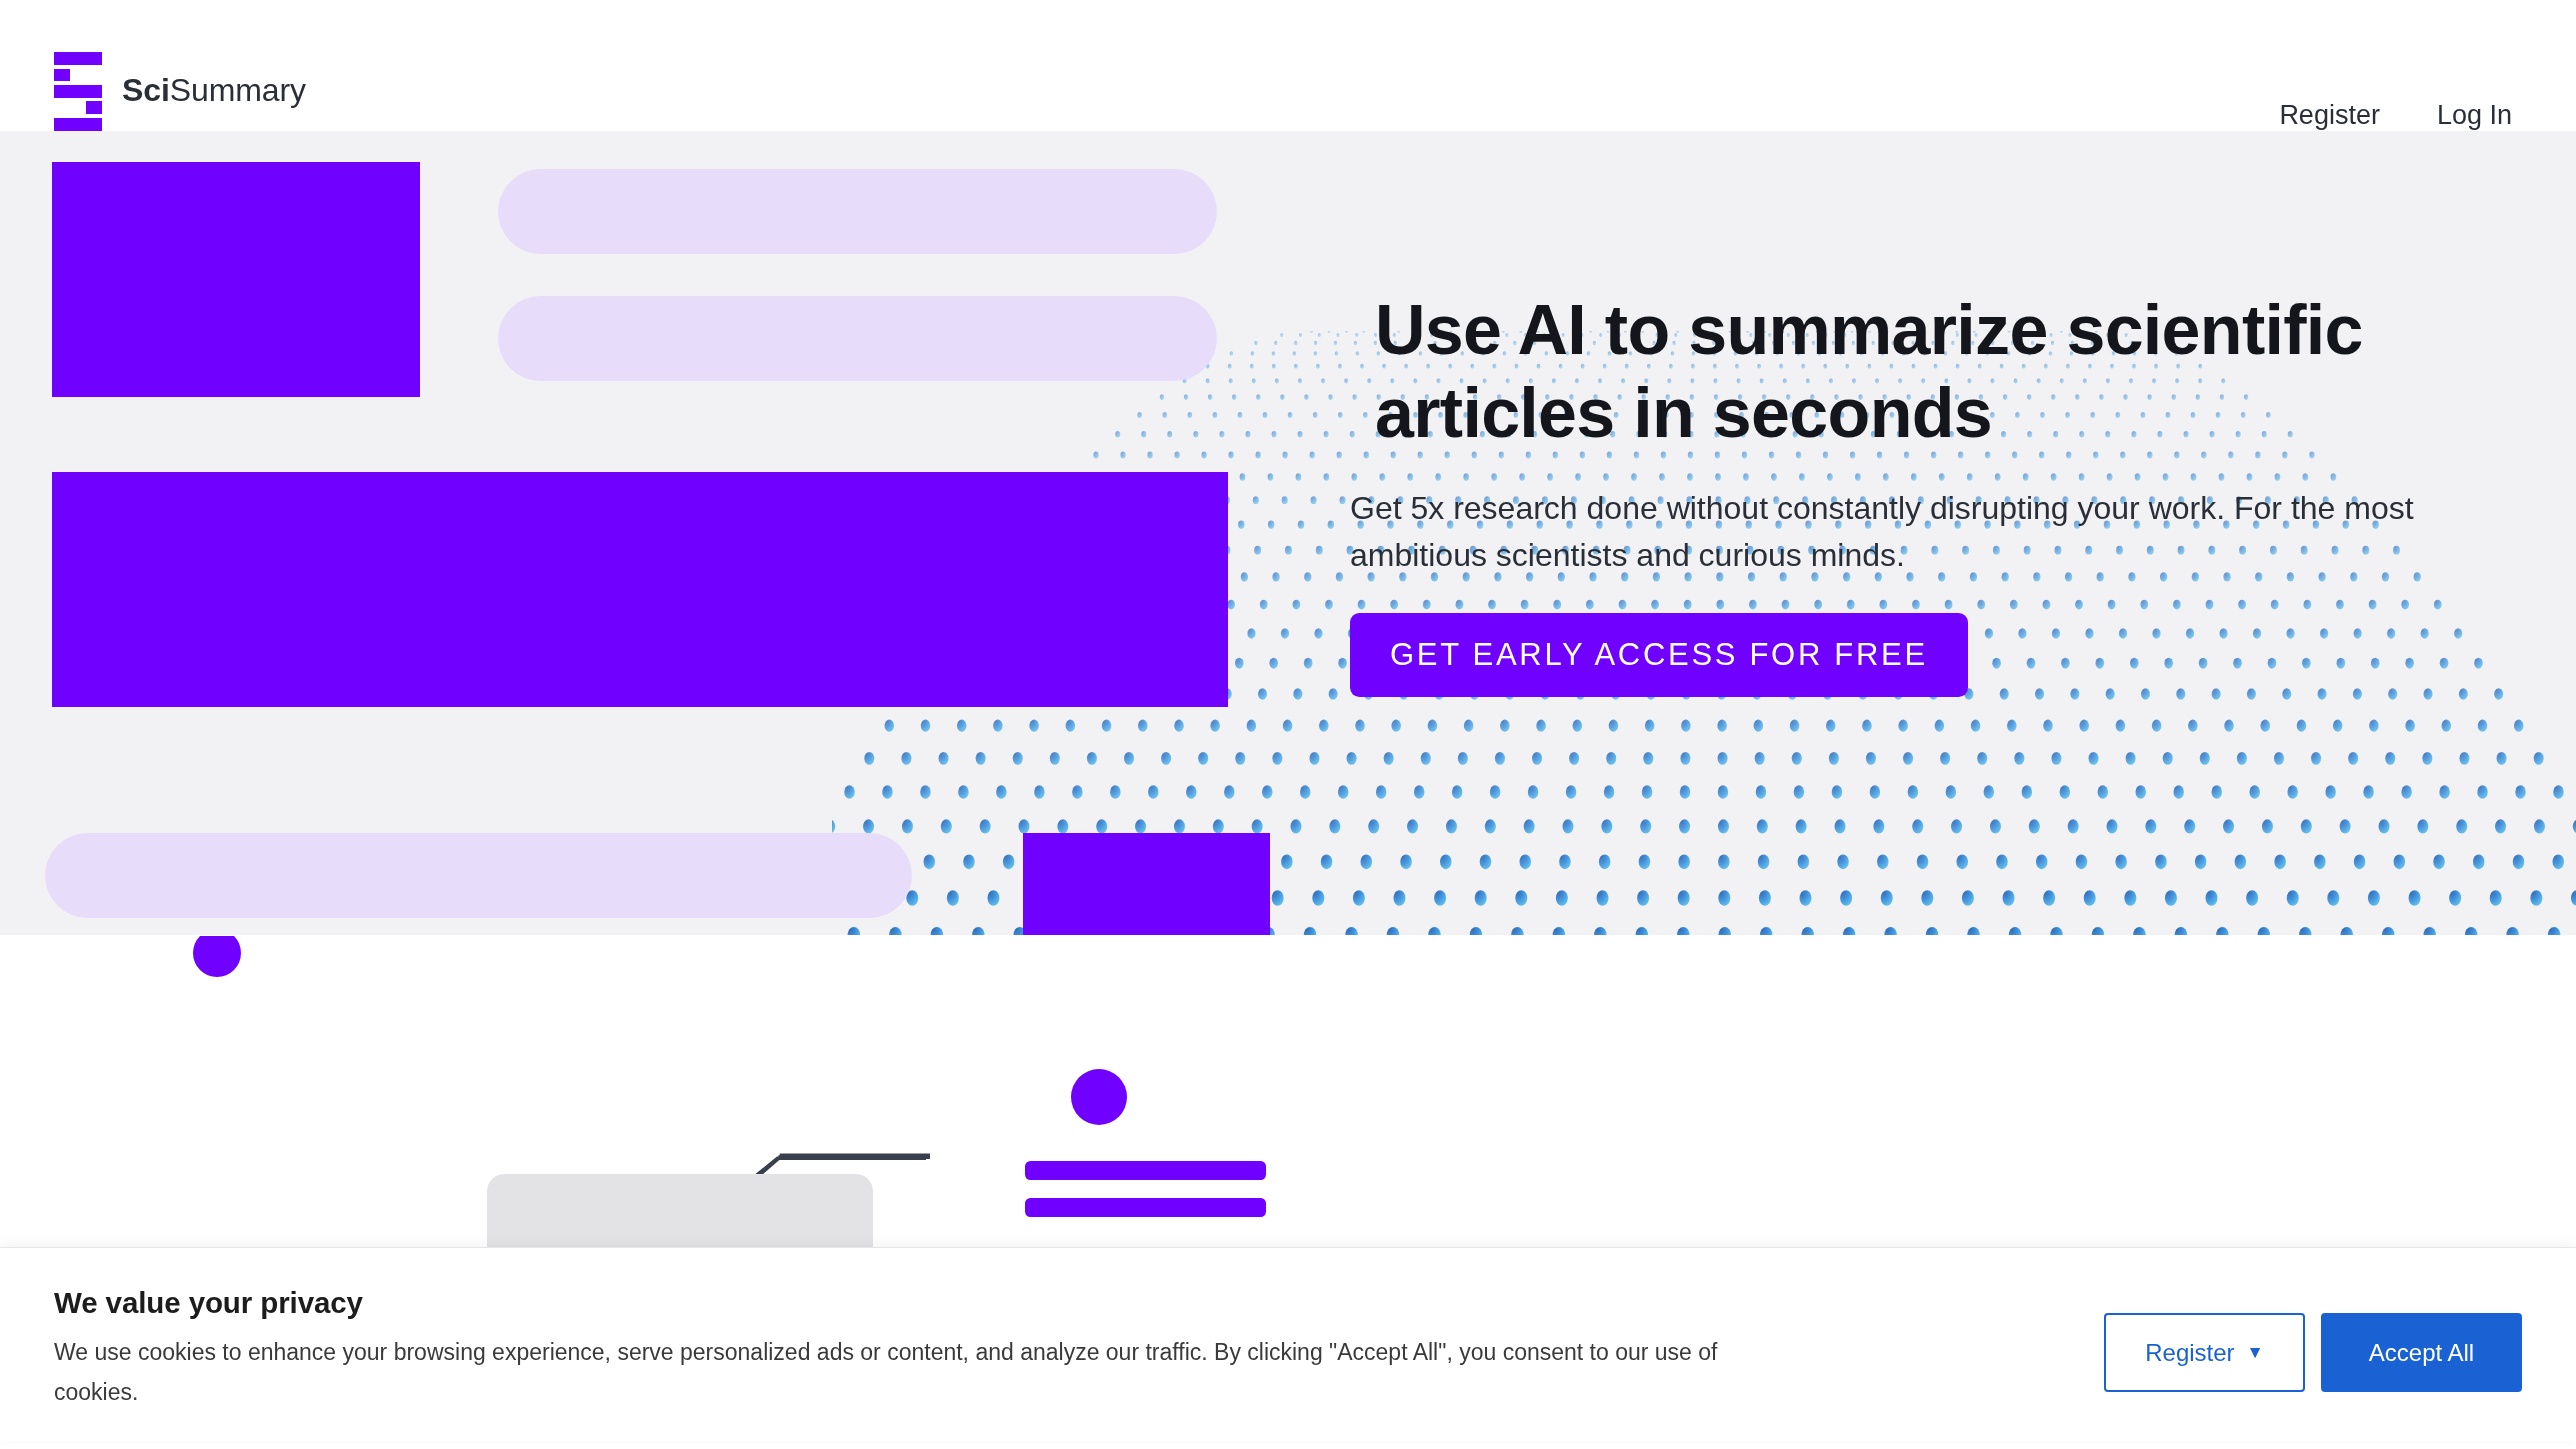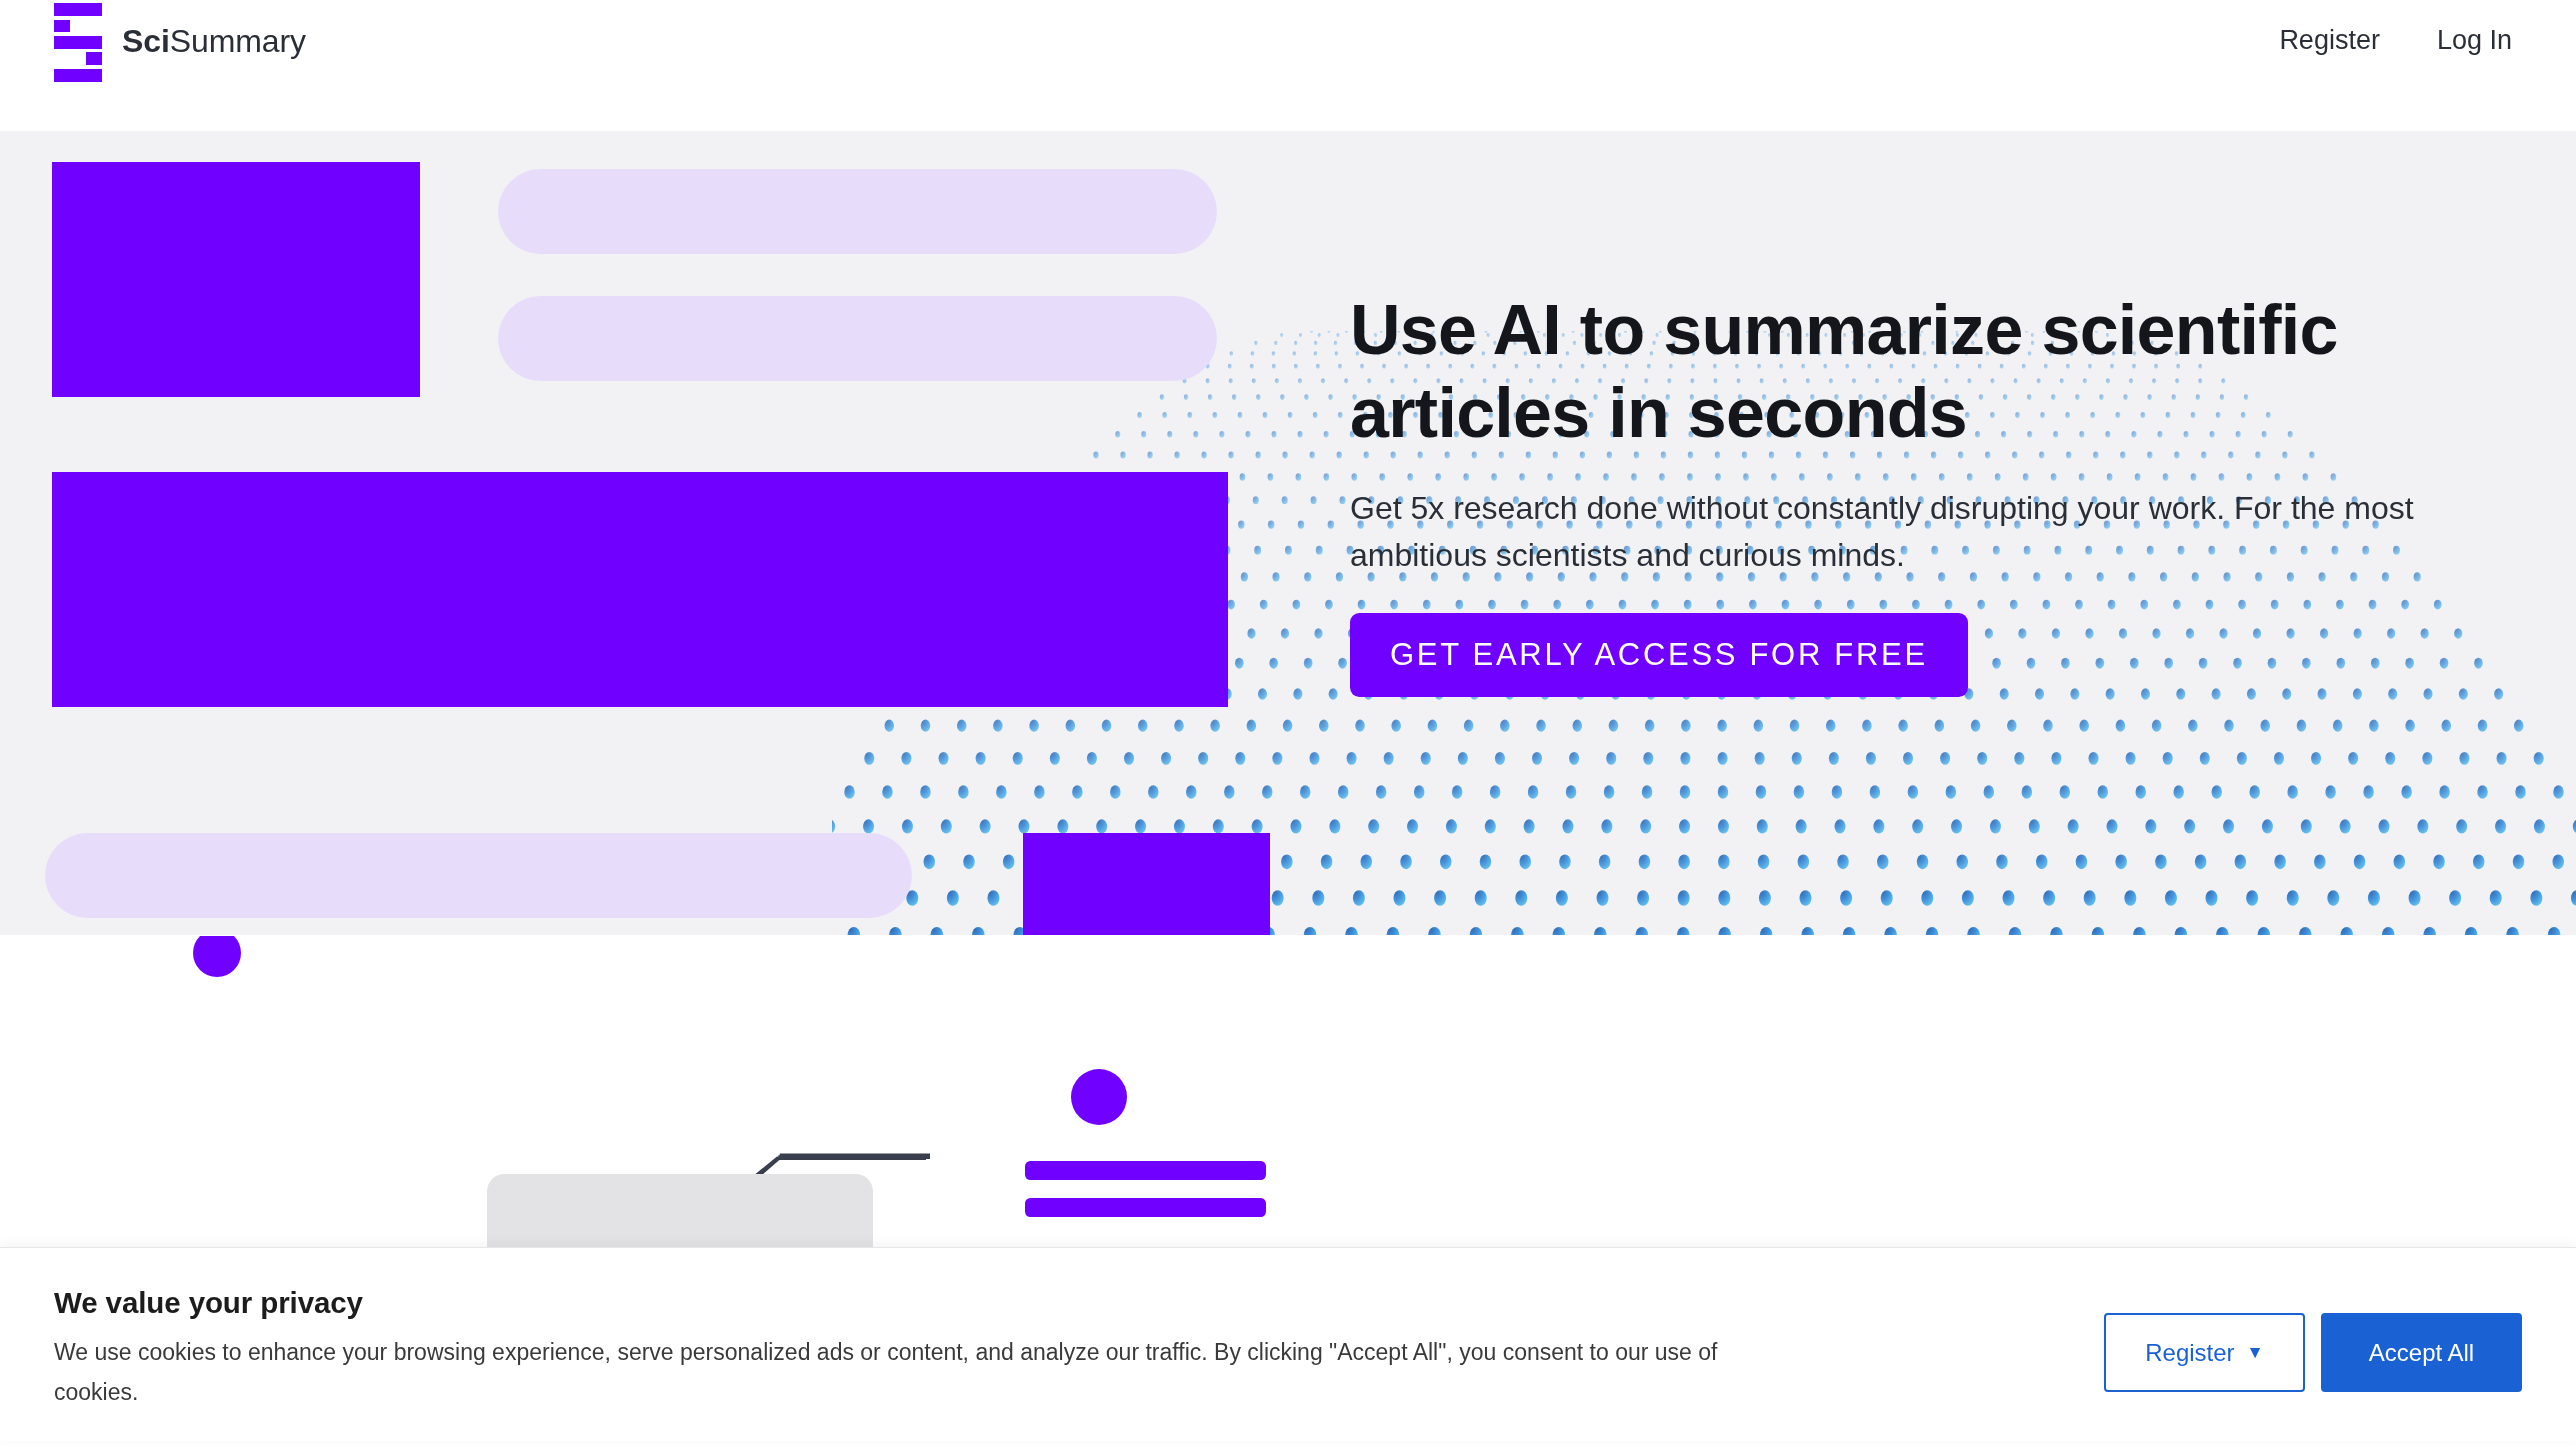--- a/index.html
+++ b/index.html
@@ -9,21 +9,21 @@
     background:#ffffff;
     position:relative;
     overflow:hidden;
   }
 
   
   .site-header{
     position:absolute; top:0; left:0;
     width:2576px; height:131px;
     background:#ffffff;
-    display:flex; align-items:flex-start;
+    display:flex; align-items:flex-end;
     padding:0 64px 0 54px;
     z-index:30;
   }
   .brand{ display:flex; align-items:center; gap:20px; }
   .logo-mark{
     position:relative; width:48px; height:66px; flex:none;
   }
   .logo-mark i{ position:absolute; background:#7000FF; display:block; }
   .lb1{ left:0;  top:2.7px;   width:48px; height:13.4px; }
   .lb2{ left:0;  top:19.5px;  width:16px; height:12.7px; }
@@ -66,21 +66,21 @@
   .sk-b{ left:446px;top:6.7px; width:719px; height:85px; }
   .sk-c{ left:446px;top:134px;width:719px; height:85px; }
   .sk-d{ left:0;    top:310px;width:1176px; height:235px; }
   .sk-e{ left:-6.7px;top:671px;width:867px;height:85px; }
   .sk-f{ left:971px;top:671px;width:247px; height:228px; }
 
   
   .hero-copy{ position:absolute; left:1350px; top:158px; width:1100px; }
   .hero-title{
     font-size:70px; line-height:1.18; font-weight:700;
-    color:#14161c; letter-spacing:-0.7px;
+    color:#14161c; letter-spacing:-0.7px;margin-left:25px;
   }
   .hero-sub{
     margin-top:31px;
     font-size:32px; line-height:1.45; color:#2a2e37; font-weight:400;
   }
   .cta-button{
     margin-top:35px; display:inline-block;
     background:#7000FF; color:#ffffff;
     border:none; border-radius:9.4px;
     padding:24px 40px;

